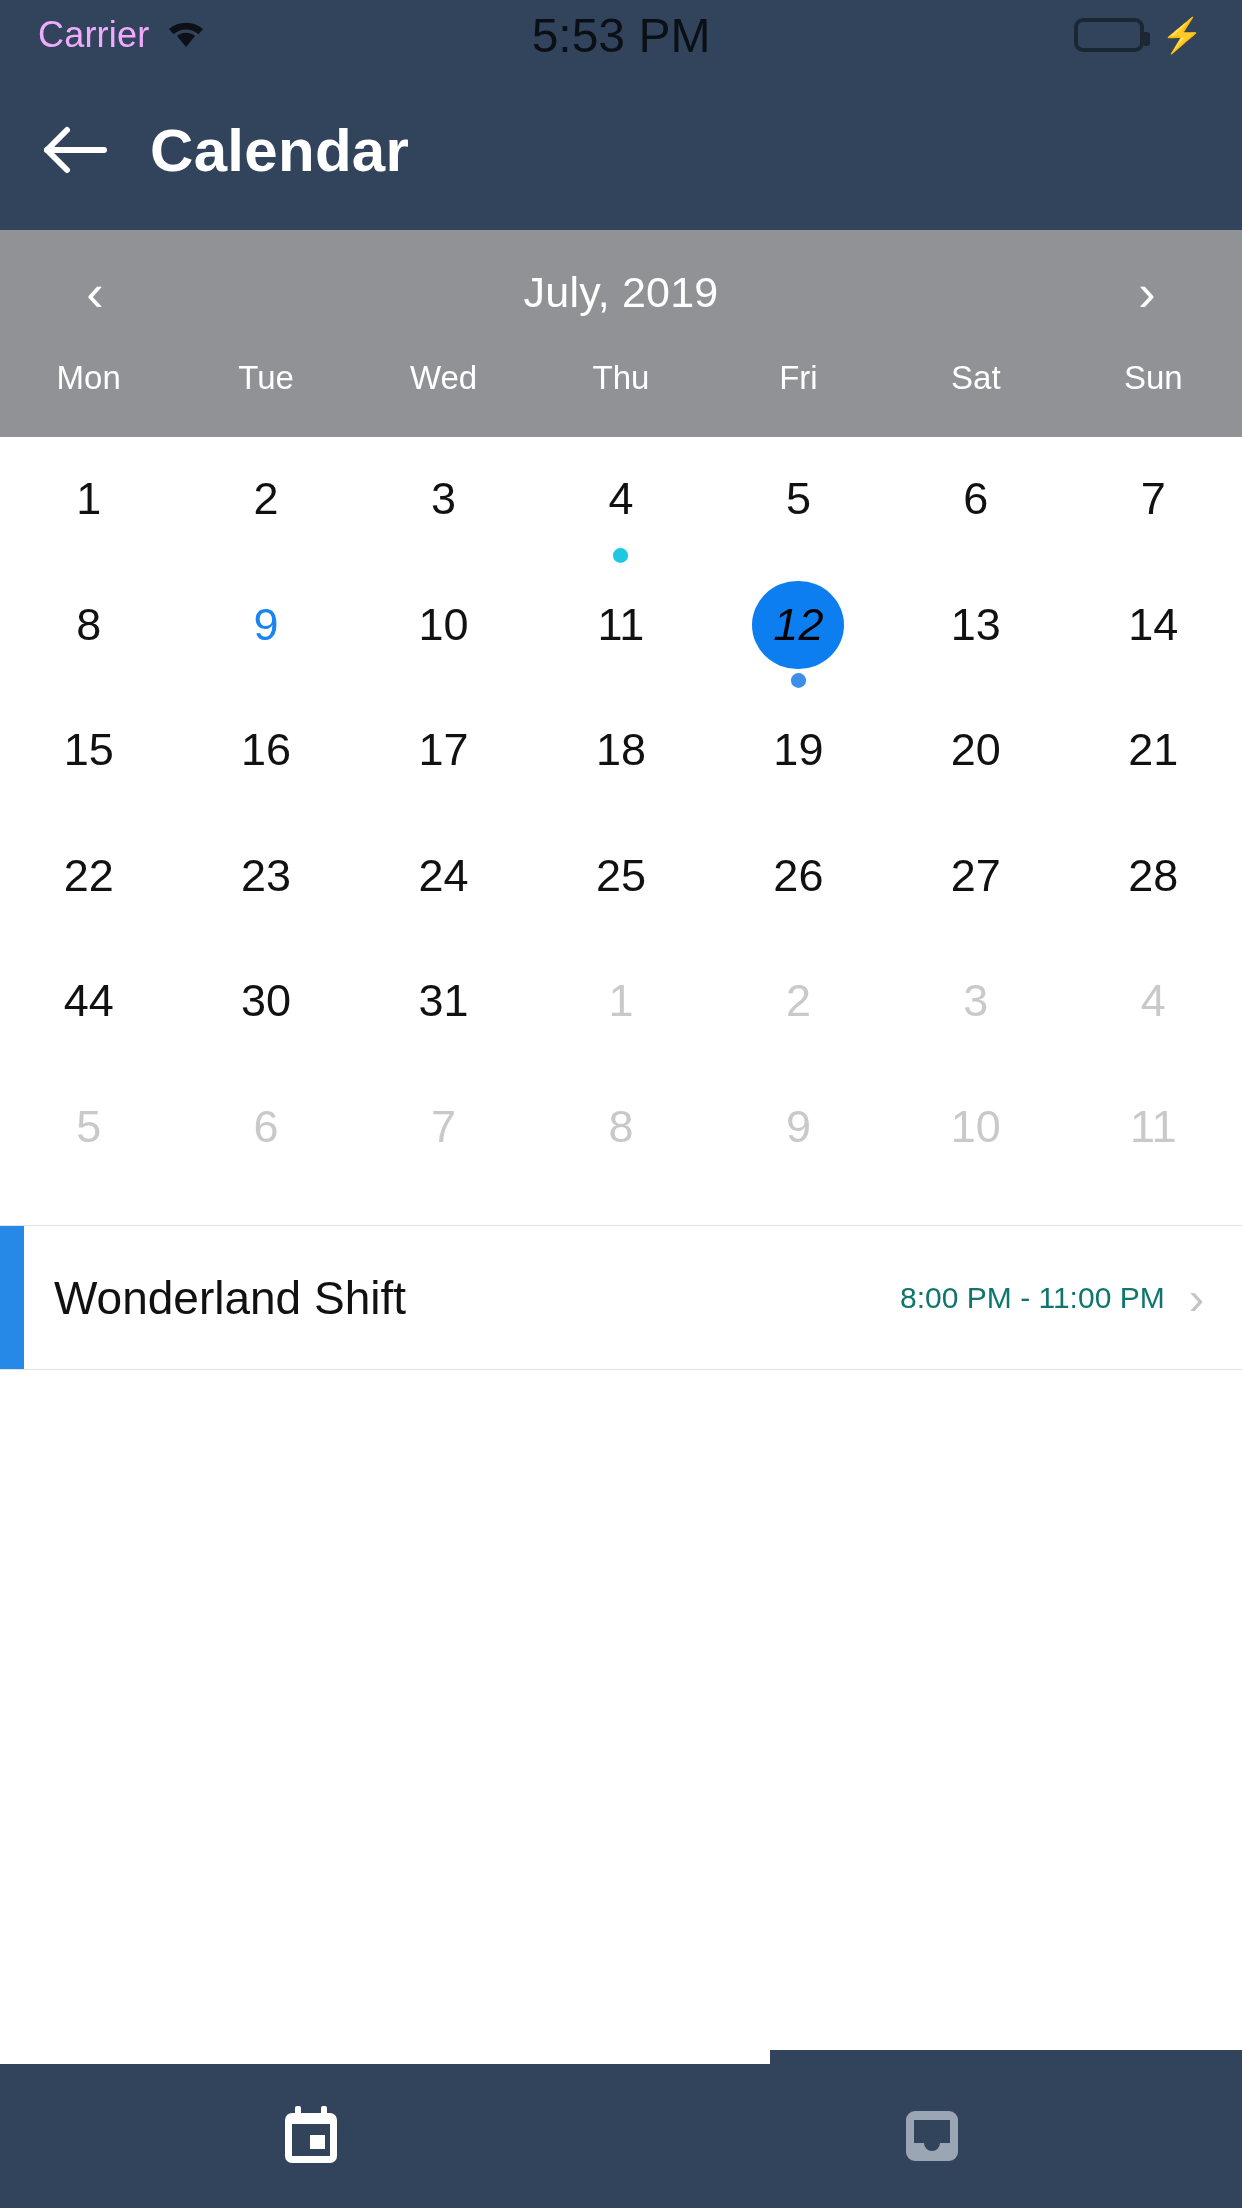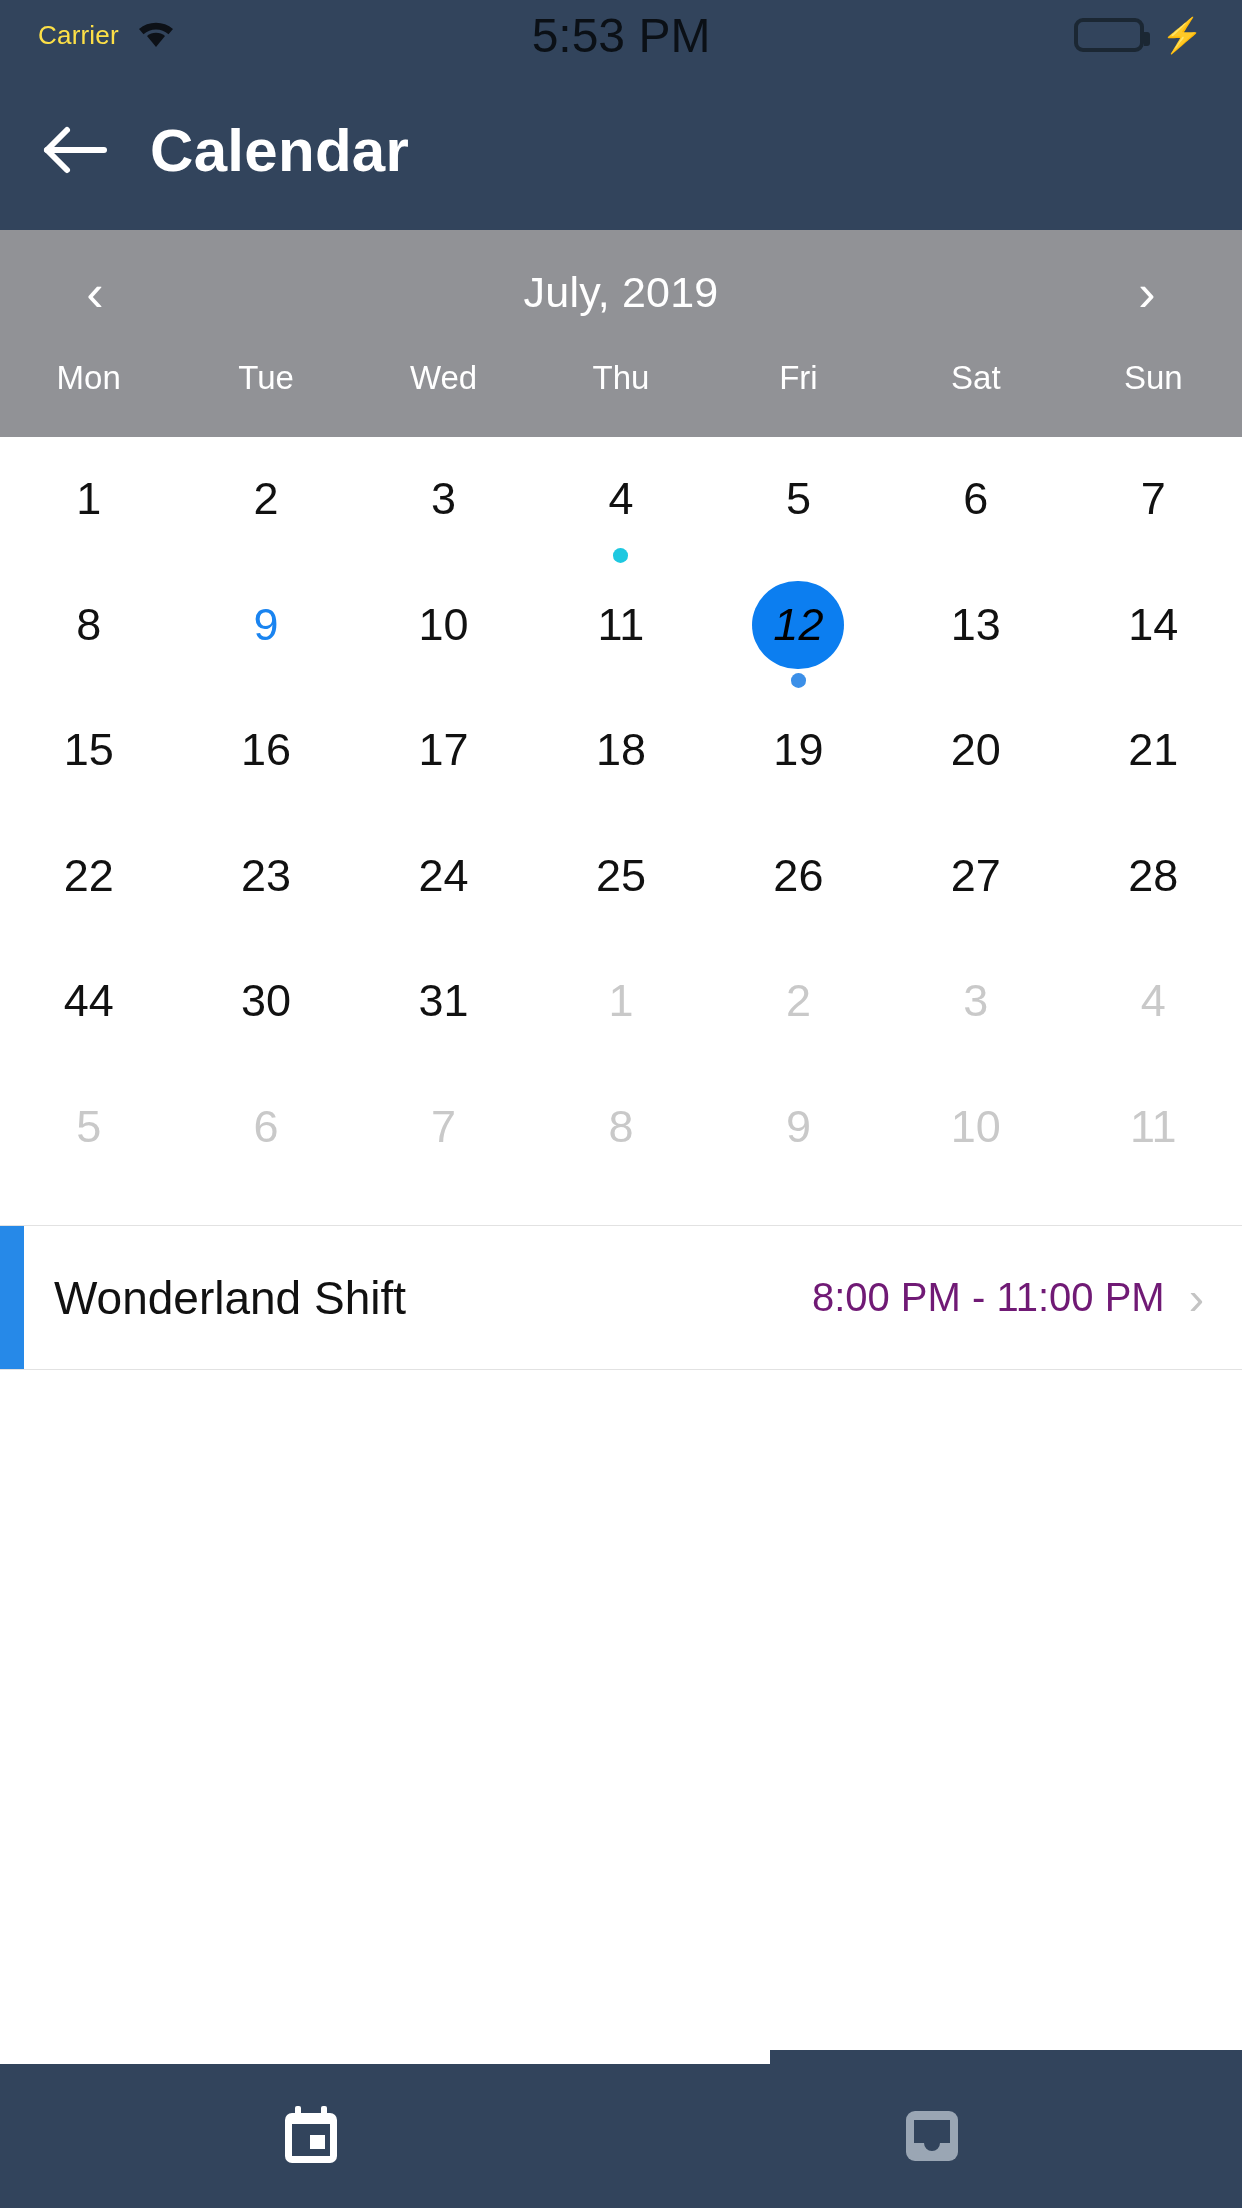--- a/index.html
+++ b/index.html
@@ -11,21 +11,21 @@
   }
   #app { position:relative; width:1242px; height:2208px; background:#ffffff; }
 
   
   .statusbar{
     position:absolute; top:0; left:0; width:1242px; height:70px;
     background:#32445c;
     display:flex; align-items:center; padding:0 38px;
   }
   .sb-left{ display:flex; align-items:center; gap:16px; flex:1; }
-  .sb-carrier{ font-size:26px; color:#fde047; letter-spacing:0.2px; }
+  .sb-carrier{ font-size:36px; color:#f0abfc; letter-spacing:0.2px; }
   .wifi-ico{ display:block; }
   .sb-center{ flex:0 0 auto; font-size:48px; color:#0b1016; font-weight:400; }
   .sb-right{ flex:1; display:flex; align-items:center; justify-content:flex-end; gap:12px; }
   .battery{
     width:70px; height:34px; border:4px solid #1b2733; border-radius:9px;
     padding:3px; position:relative;
   }
   .battery::after{
     content:""; position:absolute; right:-10px; top:10px;
     width:6px; height:14px; background:#1b2733; border-radius:0 3px 3px 0;
@@ -103,21 +103,21 @@
     position:relative; height:143px; display:flex; align-items:center;
     background:#ffffff; cursor:pointer;
   }
   .ev-bar{
     position:absolute; left:0; top:0; width:24px; height:143px; background:#2689e8;
   }
   .ev-title{
     margin-left:54px; font-size:46px; color:#111111; flex:1;
   }
   .ev-time{
-    font-size:40px; color:#701a75; margin-right:24px;text-align:right;
+    font-size:30px; color:#0f766e; margin-right:24px;text-align:right;
   }
   .ev-chev{
     color:#c4c4c4; font-size:46px; font-weight:300; margin-right:38px; line-height:1;
   }
 
   
   .scrollbar{
     position:absolute; left:0; top:2050px; width:1242px; height:14px;
   }
   .scrollbar-thumb{

